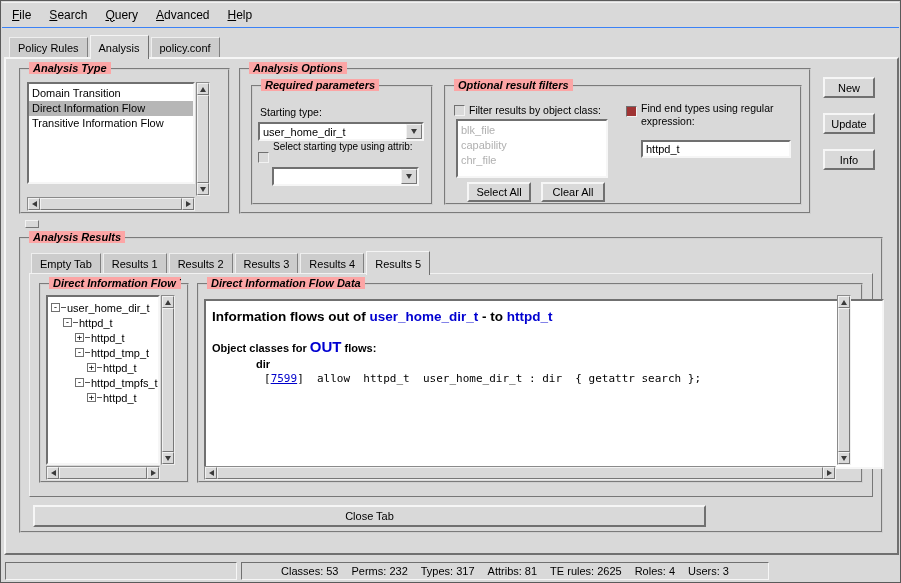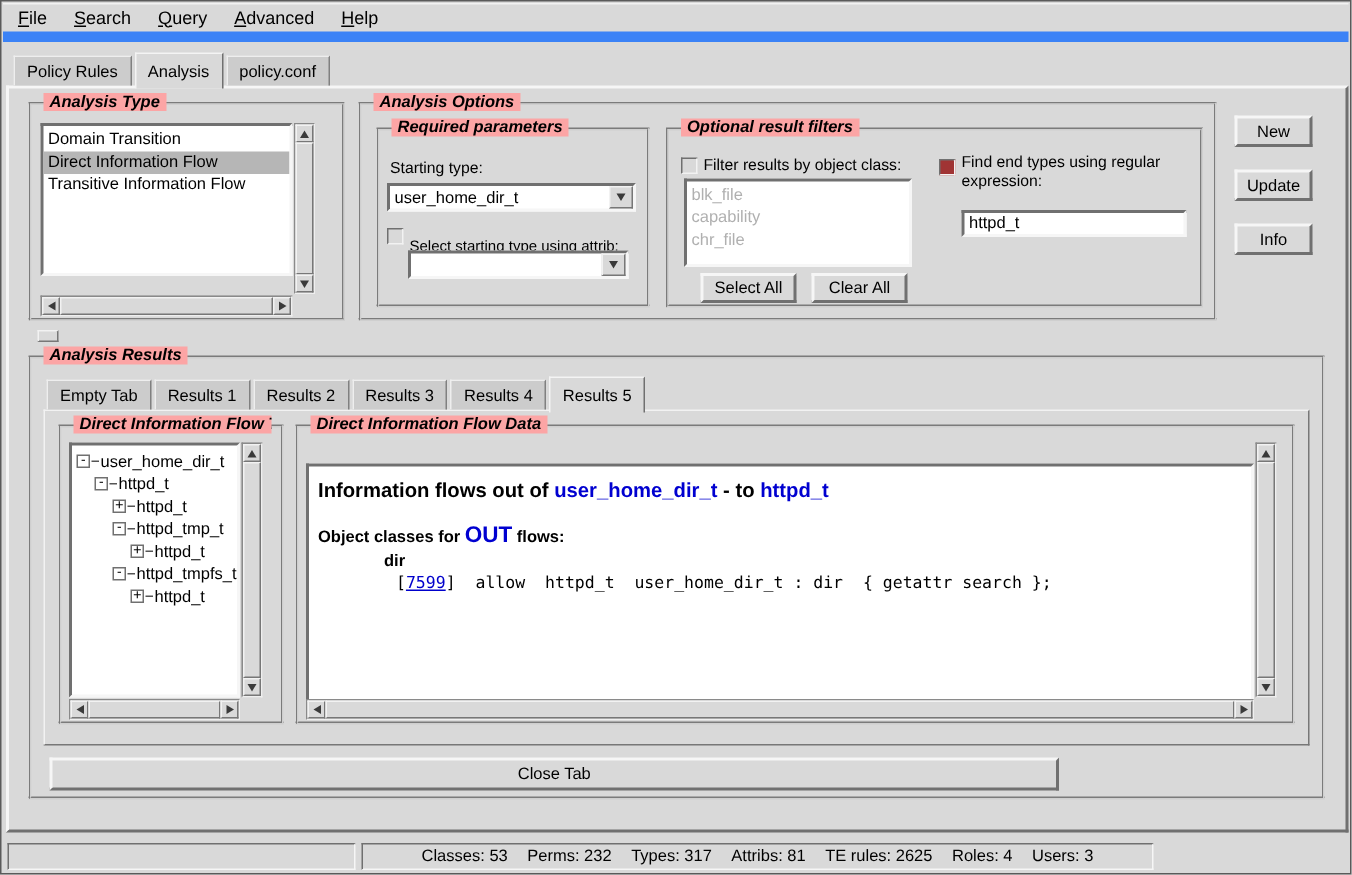--- a/index.html
+++ b/index.html
@@ -13,21 +13,21 @@
   .abs { position: absolute; }
   .raised  { border: 2px solid; border-color: #f6f6f6 #707070 #707070 #f6f6f6; background: #d9d9d9; }
   .raised-thin { border: 1px solid; border-color: #f2f2f2 #777777 #777777 #f2f2f2; background: #d9d9d9; }
   .groupbox { position: absolute; border: 2px groove #cfcfcf; }
   .legend {
     position: absolute; top: -8px; left: 8px; background: #fca5a5;
     padding: 0 4px; font-weight: bold; font-style: italic; font-size: 11px; white-space: nowrap;
   }
   .menubar { position: absolute; left: 1px; top: 1px; right: 1px; height: 26px;
     display: flex; align-items: center; gap: 18px; padding-left: 10px;
-    border-bottom: 7px solid #3b82f6; box-shadow: 0 1px 0 #f2f2f2 inset; font-size: 12px; }
+    border-bottom: 1px solid #3b82f6; box-shadow: 0 1px 0 #f2f2f2 inset; font-size: 12px; }
   .menu-item { cursor: default; }
   .mu { text-decoration: underline; }
   .tabstrip { position: absolute; display: flex; align-items: flex-end; }
   .tab { height: 20px; display: flex; align-items: center; padding: 0 8px; margin-right: 2px;
     background: #cccccc; border: 1px solid; border-color: #eeeeee #808080 #808080 #eeeeee;
     border-bottom: none; margin-bottom: 2px; white-space: nowrap; }
   .tab.active { height: 24px; background: #d9d9d9; margin-bottom: 0; position: relative; z-index: 6;
     border-color: #f4f4f4 #707070 transparent #f4f4f4; }
   .btn { position: absolute; display: flex; align-items: center; justify-content: center;
     font-size: 11px; cursor: default; }
@@ -137,21 +137,21 @@
     <span class="legend">Required parameters</span>
   </div>
   <div class="small-label" style="left:259px; top:105px;">Starting type:</div>
   <div class="combo" style="left:257px; top:121px; width:166px;">
     <div class="entry-text">user_home_dir_t</div>
     <div class="arrow-btn">
         <div class="tri down"></div>
       </div>
   </div>
   <div class="cb" style="left:257px; top:151px;"></div>
-  <div class="small-label" style="left:272px; top:158px; font-size:10px;">Select starting type using attrib:</div>
+  <div class="small-label" style="left:272px; top:140px; font-size:10px;">Select starting type using attrib:</div>
   <div class="combo" style="left:271px; top:166px; width:147px;">
     <div class="entry-text disabled-text"></div>
     <div class="arrow-btn">
         <div class="tri down"></div>
       </div>
   </div>
 
   <div class="groupbox" style="left:443px; top:84px; width:358px; height:120px;">
     <span class="legend">Optional result filters</span>
   </div>
@@ -243,21 +243,21 @@
       </div>
     <div class="sb-thumb" style="top:0; left:12px; right:12px; height:12px;"></div>
     <div class="sb-btn" style="right:0; top:0;">
         <div class="tri right"></div>
       </div>
   </div>
 
   <div class="groupbox" style="left:196px; top:282px; width:666px; height:200px;">
     <span class="legend">Direct Information Flow Data</span>
   </div>
-  <div class="data-text" style="left:203px; top:308px; width:632px; height:170px;">
+  <div class="data-text" style="left:203px; top:298px; width:680px; height:170px;">
     <div class="flow-heading"><span>Information flows out of </span><span class="blue">user_home_dir_t</span><span> - to </span><span class="blue">httpd_t</span></div>
     <div class="classes-line"><span>Object classes for </span><span class="out-word">OUT</span><span> flows:</span></div>
     <div class="objclass">dir</div>
     <div class="rule-line"><span>[</span><span class="rule-link">7599</span><span>]</span><span>  allow  httpd_t  user_home_dir_t : dir  { getattr search };</span></div>
   </div>
   <div class="sb" style="left:836px; top:294px; width:14px; height:170px;">
     <div class="sb-btn" style="left:0; top:0;">
         <div class="tri up"></div>
       </div>
     <div class="sb-thumb" style="left:0; top:12px; bottom:12px; width:12px;"></div>

